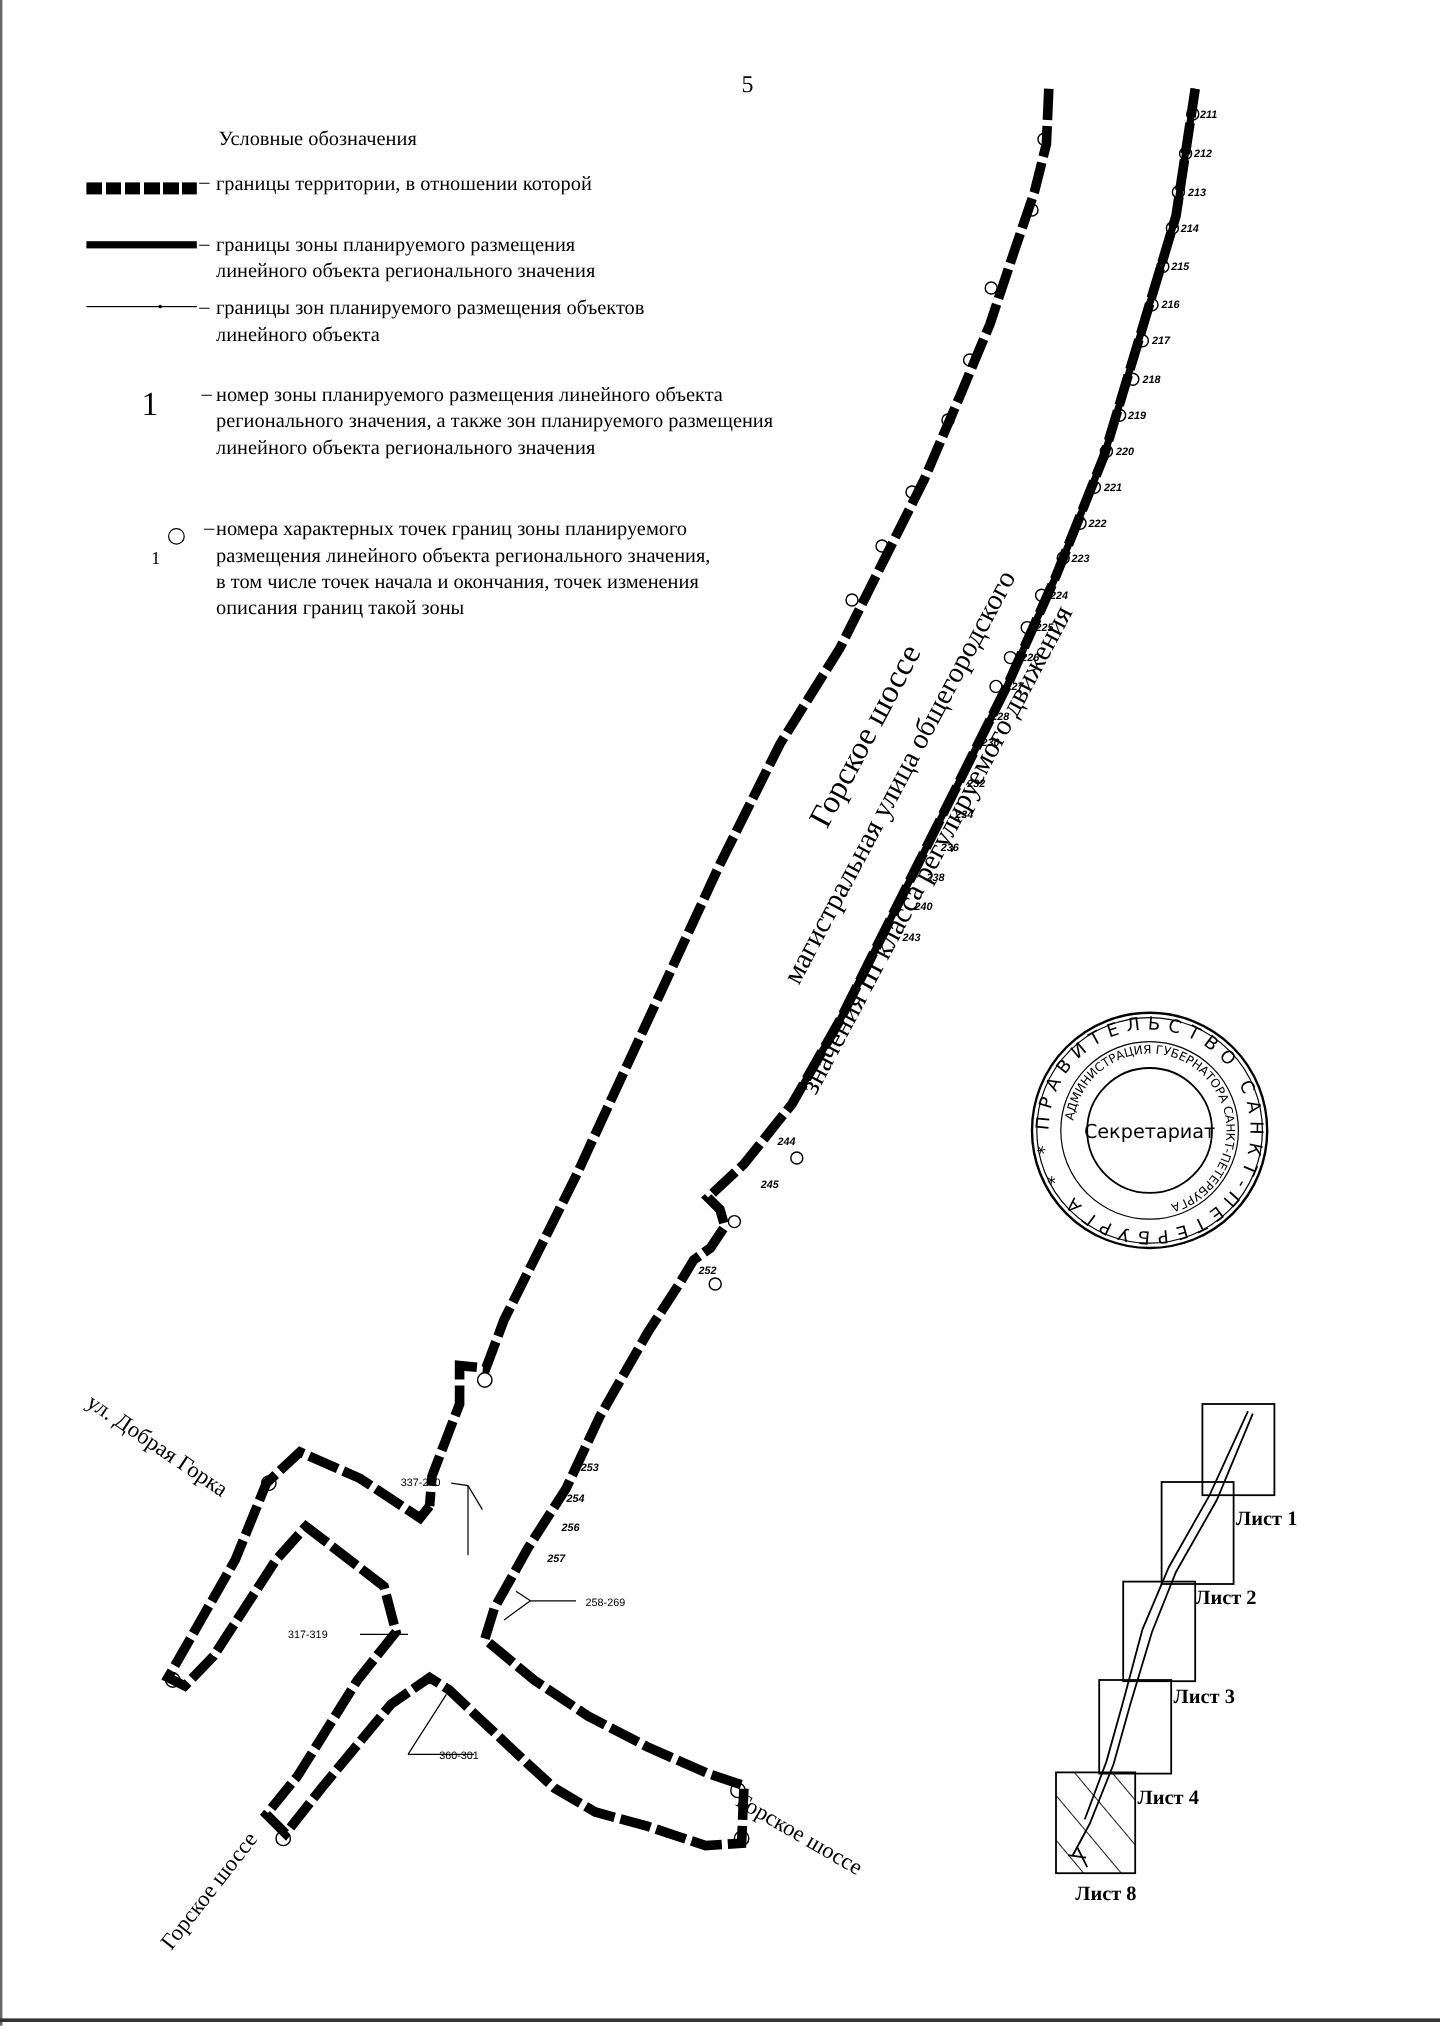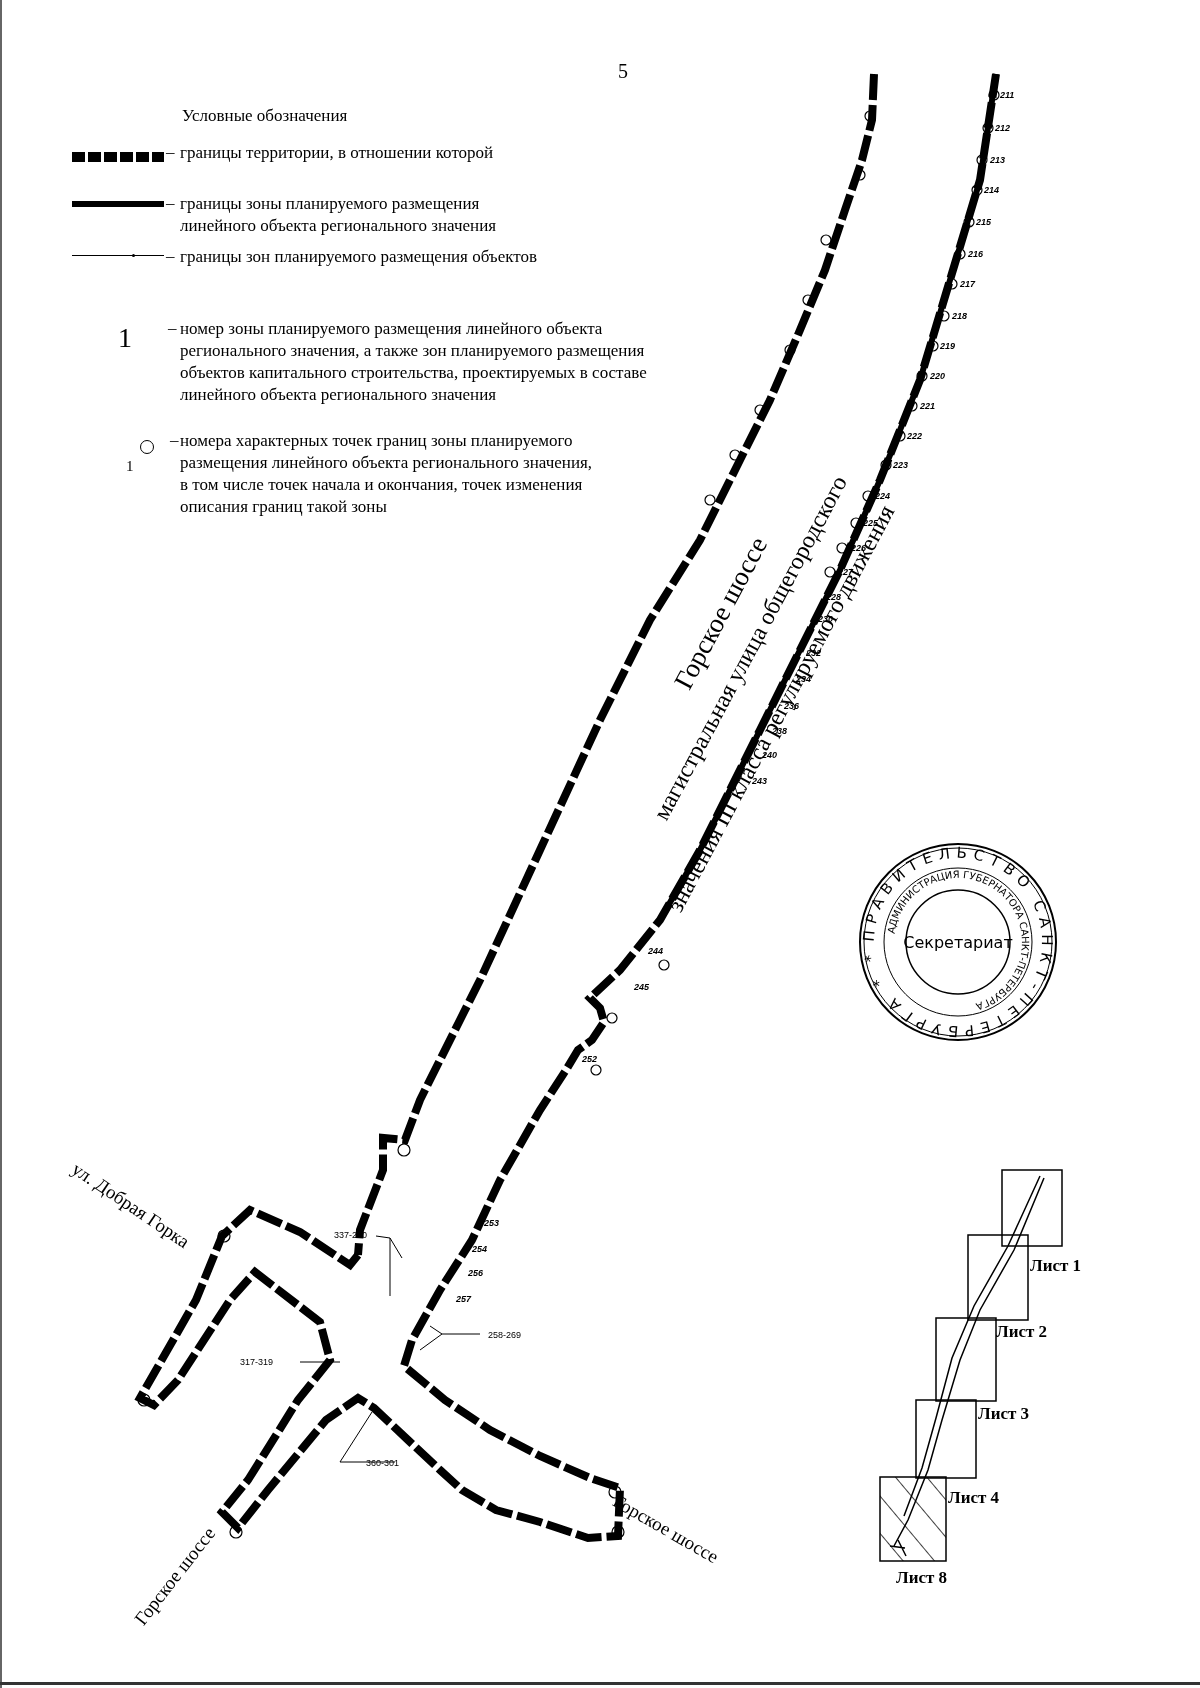--- a/index.html
+++ b/index.html
@@ -58,32 +58,32 @@
     </div>
   </div>
 </div>
 
 <div>
   <div class="sym-thin"></div>
   <span class="leg-dash" style="left:166px;top:246px">–</span>
   <div class="legend-row" style="top:246px">
     <div class="legend-text">
       <div>границы зон планируемого размещения объектов</div>
+      <div>линейного объекта</div>
     </div>
   </div>
 </div>
 
 <div>
   <div class="sym-num">1</div>
   <span class="leg-dash" style="left:168px;top:318px">–</span>
   <div class="legend-row" style="top:318px">
     <div class="legend-text">
       <div>номер зоны планируемого размещения линейного объекта</div>
       <div>регионального значения, а также зон планируемого размещения</div>
-      <div>объектов капитального строительства, проектируемых в составе</div>
       <div>линейного объекта регионального значения</div>
     </div>
   </div>
 </div>
 
 <div>
   <div class="sym-point-circle"></div>
   <div class="sym-point-num">1</div>
   <span class="leg-dash" style="left:170px;top:430px">–</span>
   <div class="legend-row" style="top:430px">

